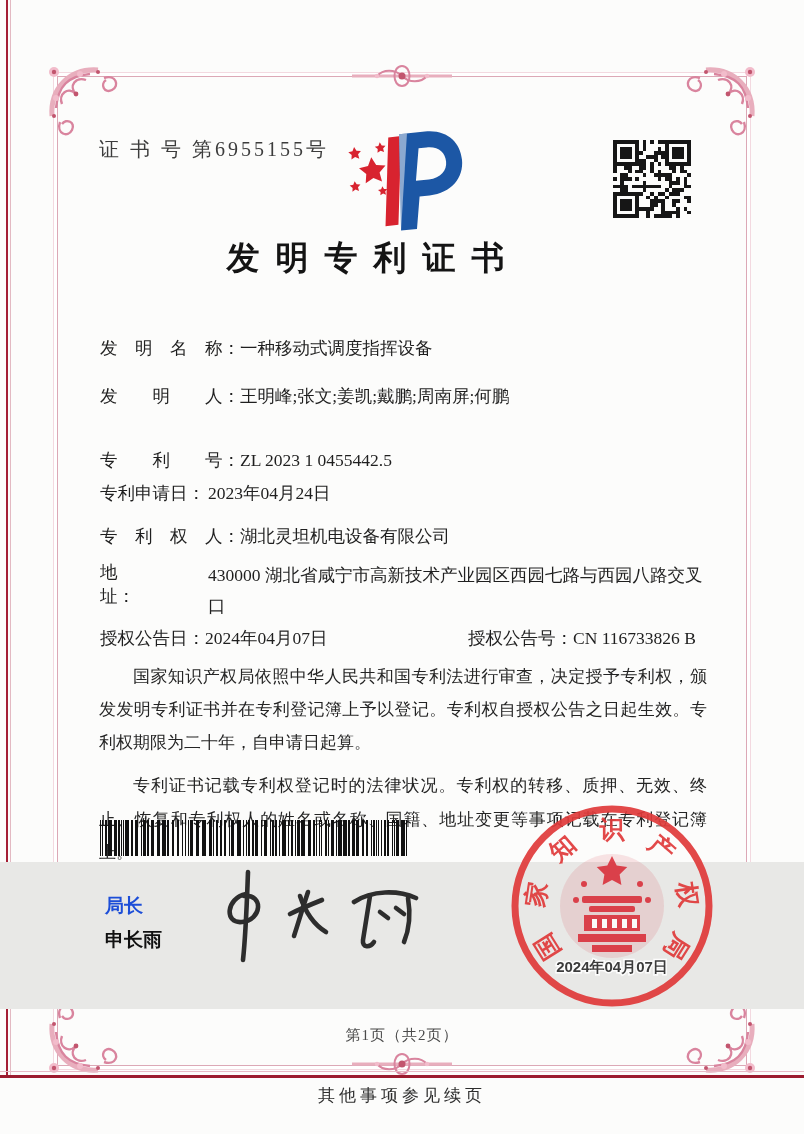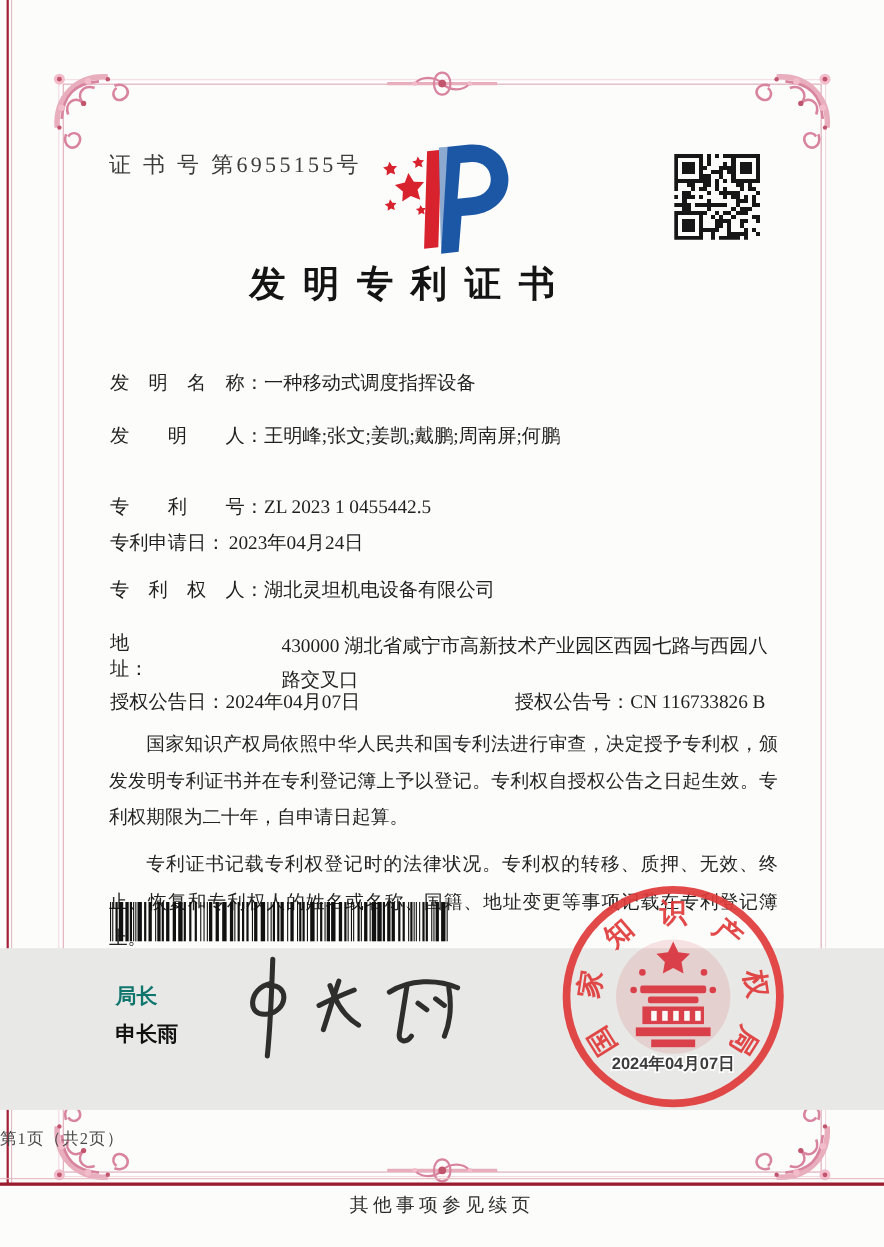--- a/index.html
+++ b/index.html
@@ -35,39 +35,39 @@
     font-size:33px;font-weight:bold;letter-spacing:16px;color:#141414;text-indent:16px;
   }
   
   .field{position:absolute;left:100px;width:610px;font-size:17.5px;color:#1f1f1f;}
   .field .lab{display:inline-block;min-width:108px;}
   .f-name{top:336px;}
   .f-inventor{top:384px;}
   .f-patno{top:448px;}
   .f-appdate{top:481px;}
   .f-patentee{top:524px;}
-  .f-address{top:572px;display:flex;gap:48px;}
+  .f-address{top:560px;display:flex;}
   .f-address .lab{flex:0 0 108px;}
   .f-address .val{flex:1;line-height:1.75;max-width:505px;}
   .f-grant{top:626px;}
   .f-grant .pair-right{position:absolute;left:368px;top:0;white-space:nowrap;}
   
   .body-text{
     position:absolute;left:99px;top:660px;width:608px;
     font-size:17px;line-height:1.95;text-align:justify;color:#242424;
   }
   .body-text p{margin:0 0 10px 0;text-indent:2em;}
   
   .gray-band{position:absolute;left:0;top:862px;width:804px;height:147px;background:#e8e8e6;}
   .barcode{position:absolute;left:100px;top:820px;width:312px;height:36px;}
-  .chief-title{position:absolute;left:105px;top:893px;font-size:19px;font-weight:bold;color:#0f766e;font-family:"Liberation Sans","DejaVu Sans",sans-serif;}
+  .chief-title{position:absolute;left:105px;top:893px;font-size:19px;font-weight:bold;color:#1d4ed8;font-family:"Liberation Sans","DejaVu Sans",sans-serif;}
   .chief-name{position:absolute;left:105px;top:927px;font-size:19px;font-weight:bold;color:#111;font-family:"Liberation Sans","DejaVu Sans",sans-serif;}
   .signature{position:absolute;left:212px;top:868px;width:222px;height:96px;}
   .seal{position:absolute;left:506px;top:800px;width:212px;height:212px;opacity:.92;}
-  .page-num{position:absolute;left:0;top:1026px;width:804px;font-size:15px;color:#4a4a4a;letter-spacing:1px;}
+  .page-num{position:absolute;left:0;top:1026px;width:804px;text-align:center;font-size:15px;color:#4a4a4a;letter-spacing:1px;}
   .footer-note{position:absolute;left:0;top:1084px;width:804px;text-align:center;font-size:17px;color:#2e2e2e;letter-spacing:4px;}
 </style>
 </head>
 <body>
 
 <div class="page">
 
   <div class="edge-left"></div>
   <div class="edge-left2"></div>
 

